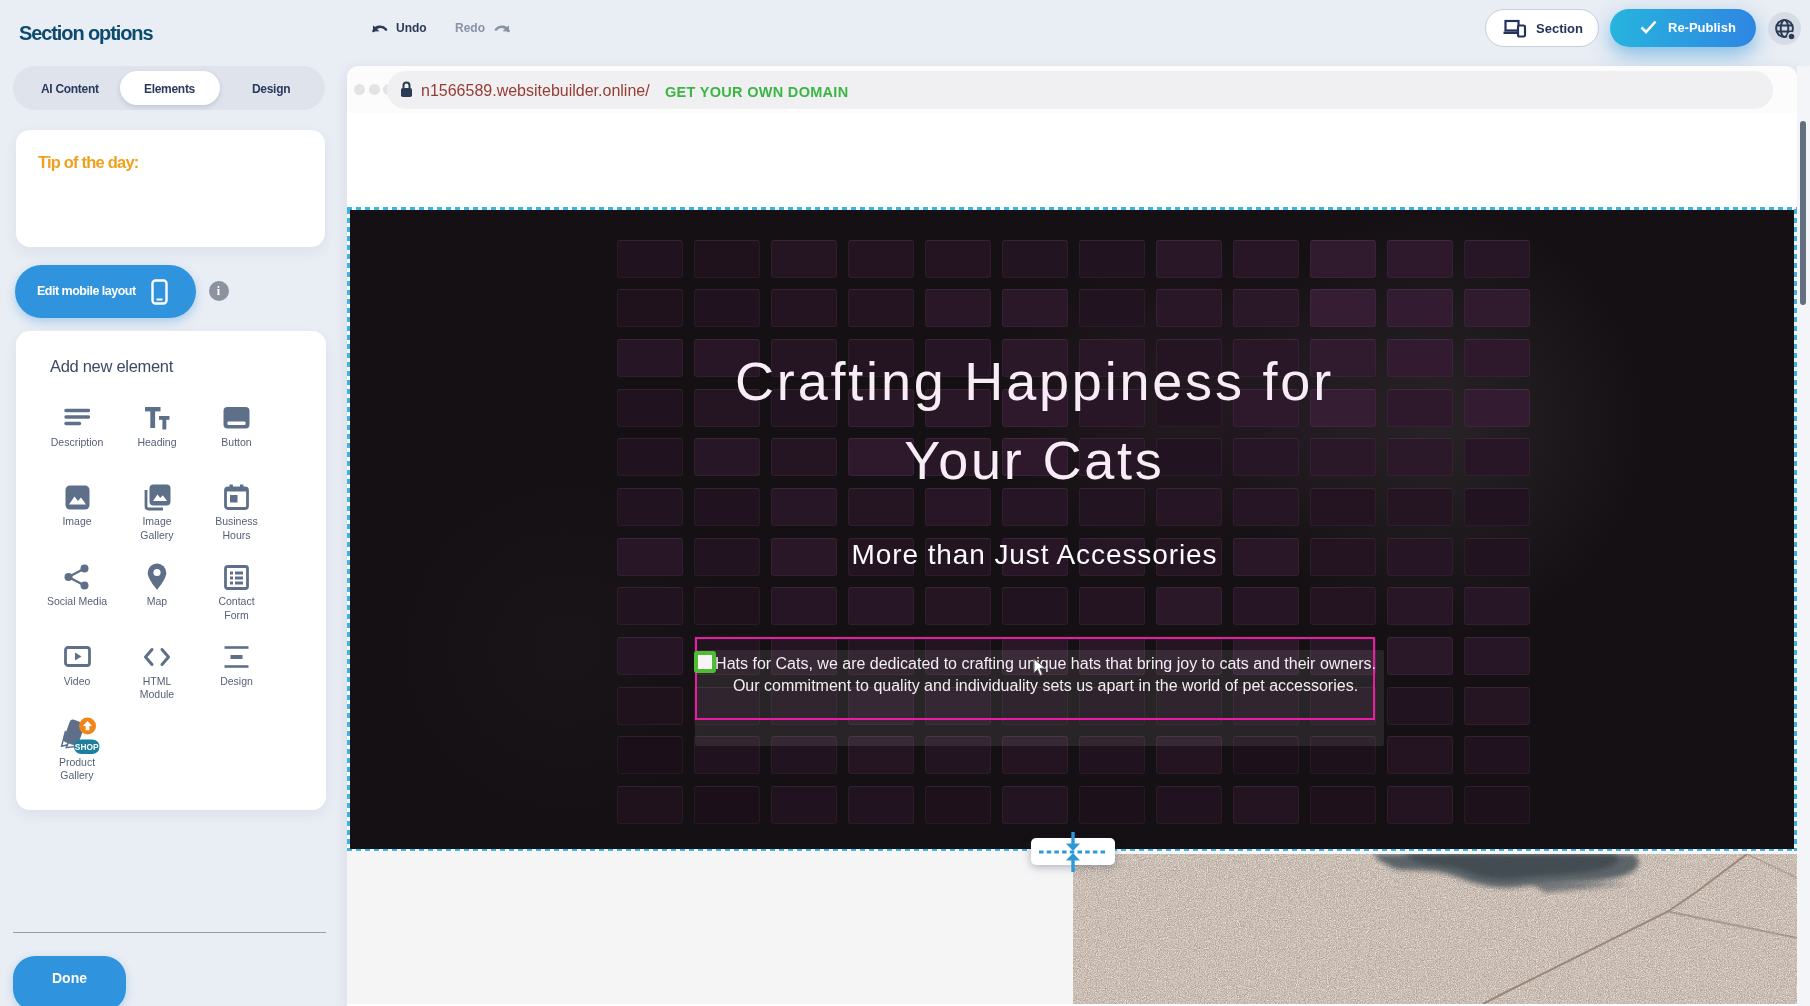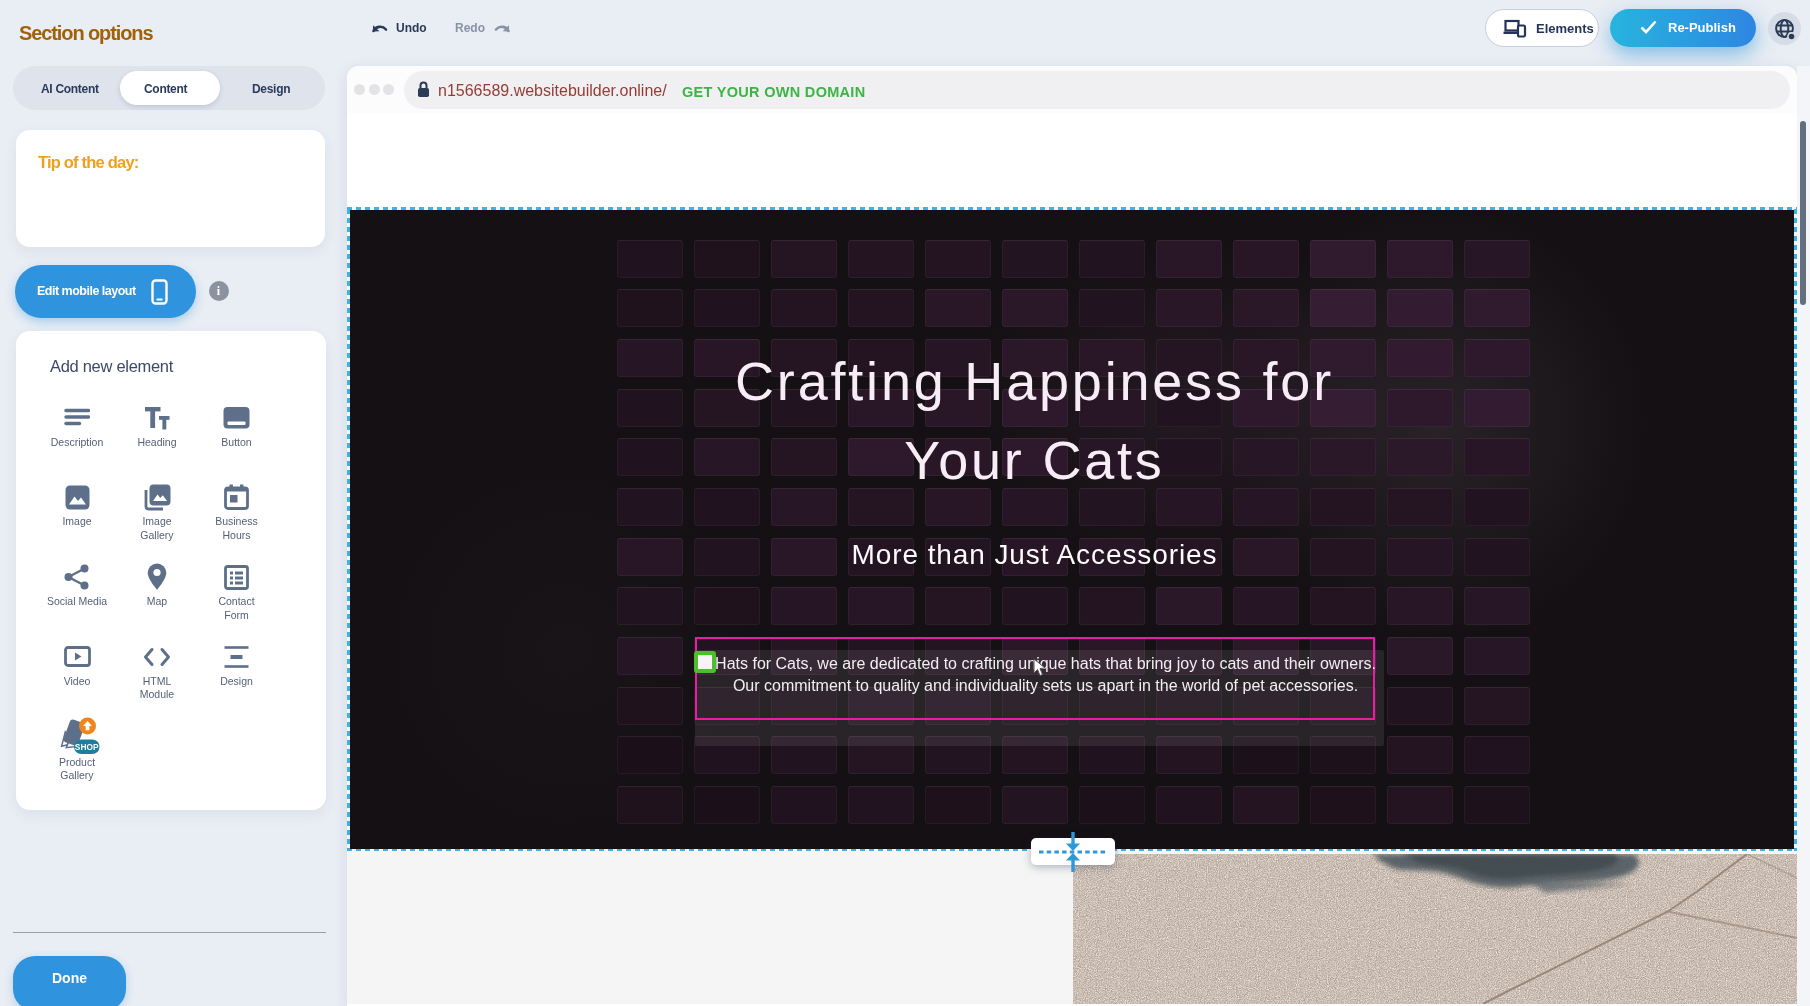--- a/index.html
+++ b/index.html
@@ -1,19 +1,19 @@
 <!DOCTYPE html>
 <html><head><meta charset="utf-8">
 <style>
 *{margin:0;padding:0;box-sizing:border-box}
 html,body{width:1810px;height:1006px;overflow:hidden;background:#e9edf4;
   font-family:"Liberation Sans",sans-serif;-webkit-font-smoothing:antialiased}
 .abs{position:absolute}
 
-#title{left:19px;top:22px;font-size:20px;font-weight:bold;color:#a16207;letter-spacing:-1.1px}
+#title{left:19px;top:22px;font-size:20px;font-weight:bold;color:#0c4a6e;letter-spacing:-1.1px}
 #undo-w{left:371px;top:18px;width:60px;height:22px;color:#2b3a55;font-weight:bold;font-size:12px}
 #redo-w{left:455px;top:18px;width:60px;height:22px;color:#8a92a6;font-weight:bold;font-size:12px}
 .tb-txt{position:absolute;top:3px}
 
 #btn-prev{left:1485px;top:9px;width:114px;height:38px;background:#fff;border:1px solid #c9cfda;
   border-radius:19px;color:#24335a;font-weight:bold;font-size:13px}
 #btn-prev span{position:absolute;left:50px;top:11px}
 #btn-prev svg{position:absolute;left:17px;top:9px}
 
 #btn-pub{left:1610px;top:9px;width:146px;height:38px;border-radius:19px;color:#fff;font-weight:bold;
@@ -44,21 +44,21 @@
 .el .lbl{margin-top:3px;font-size:10.5px;line-height:13.5px;color:#555f76}
 #divider-b{left:13px;top:932px;width:313px;height:1px;background:#9aa0ab}
 #btn-done{left:13px;top:956px;width:113px;height:55px;border-radius:22px;background:#3093dd;
   box-shadow:0 3px 8px rgba(48,147,221,.3)}
 #btn-done span{position:absolute;left:0;right:0;top:14px;text-align:center;color:#fff;font-size:14px;font-weight:bold}
 
 #win{left:347px;top:66px;width:1450px;height:940px;background:#fff;border-radius:12px 12px 0 0;
   box-shadow:0 3px 14px rgba(40,60,100,.10)}
 #chrome{position:absolute;left:0;top:0;width:100%;height:47px;background:#fcfcfd;border-radius:12px 12px 0 0}
 .dot{position:absolute;top:18px;width:11px;height:11px;border-radius:50%;background:#e3e3e6}
-#urlpill{position:absolute;left:57px;top:5px;width:1386px;height:38px;background:#f0f0f2;border-radius:19px}
+#urlpill{position:absolute;left:40px;top:5px;width:1386px;height:38px;background:#f0f0f2;border-radius:19px}
 #urltxt{position:absolute;left:34px;top:11px;font-size:16px;color:#963c35}
 #getdom{position:absolute;left:278px;top:12.5px;font-size:14.5px;font-weight:bold;color:#3cb544;letter-spacing:.3px}
 
 #shead{position:absolute;left:0;top:47px;width:100%;height:95.5px;background:#e74334}
 #slogo{position:absolute;left:30px;top:31px;color:#f4f1ea;font-size:24px;font-weight:bold;
   transform:scaleX(.465);transform-origin:left center;letter-spacing:0px}
 .nav{position:absolute;top:24px;color:#fff;font-size:15px}
 #nav-ul{position:absolute;left:1120px;top:46.5px;width:58px;height:2.5px;background:#fff}
 
 #hero{position:absolute;left:0;top:142.5px;width:1450px;height:642px;background:#141013;overflow:hidden}
@@ -103,41 +103,41 @@
     <path d="M16.5 9 C14.5 4.5 8 3 4 7.5" fill="none" stroke="#8a92a6" stroke-width="2.6" stroke-linecap="round"></path>
     <path d="M17 3.2 L17 9.6 L10.6 9.2 Z" fill="#8a92a6"></path>
   </svg>
 </div>
 <div class="abs" id="btn-prev">
   <svg width="24" height="20" viewBox="0 0 24 20">
     <rect x="2.5" y="2" width="13" height="9.5" fill="none" stroke="#24335a" stroke-width="2.2"></rect>
     <path d="M0.5 13.8 h15" stroke="#24335a" stroke-width="2.4"></path>
     <rect x="15" y="6.5" width="7" height="11" rx="1.5" fill="#fff" stroke="#24335a" stroke-width="2.2"></rect>
   </svg>
-  <span>Elements</span>
+  <span>Section</span>
 </div>
 <div class="abs" id="btn-pub">
   <svg class="ck" width="17" height="14" viewBox="0 0 17 14">
       <path d="M1.5 7.5 L6 12 L15.5 1.5" fill="none" stroke="#fff" stroke-width="2.6"></path>
     </svg>
   <span>Re-Publish</span>
 </div>
 <div class="abs" id="globe">
   <svg width="33" height="33" viewBox="0 0 33 33">
     <circle cx="16.5" cy="16.5" r="8.4" fill="none" stroke="#2b3a55" stroke-width="2"></circle>
     <ellipse cx="16.5" cy="16.5" rx="3.8" ry="8.4" fill="none" stroke="#2b3a55" stroke-width="2"></ellipse>
     <path d="M8.4 13.5 h16.2 M8.4 19.5 h16.2" stroke="#2b3a55" stroke-width="2" fill="none"></path>
     <circle cx="23.5" cy="24.5" r="3.6" fill="#2b3a55" stroke="#d6dce6" stroke-width="1.6"></circle>
   </svg>
 </div>
 
 <div class="abs" id="tabs">
   <div id="tab-el"></div>
   <span class="tab-t" style="left:28px">AI Content</span>
-  <span class="tab-t" style="left:131px">Content</span>
+  <span class="tab-t" style="left:131px">Elements</span>
   <span class="tab-t" style="left:239px">Design</span>
 </div>
 <div class="abs" id="tipcard">
   <div id="tip-h">Tip of the day:</div>
 </div>
 <div class="abs" id="btn-mob">
     <span>Edit mobile layout</span>
   <svg width="17" height="26" viewBox="0 0 17 26">
     <rect x="1.5" y="1.5" width="14" height="23" rx="3" fill="none" stroke="#fff" stroke-width="2.4"></rect>
     <path d="M5.5 20.5 h6" stroke="#fff" stroke-width="2"></path>

